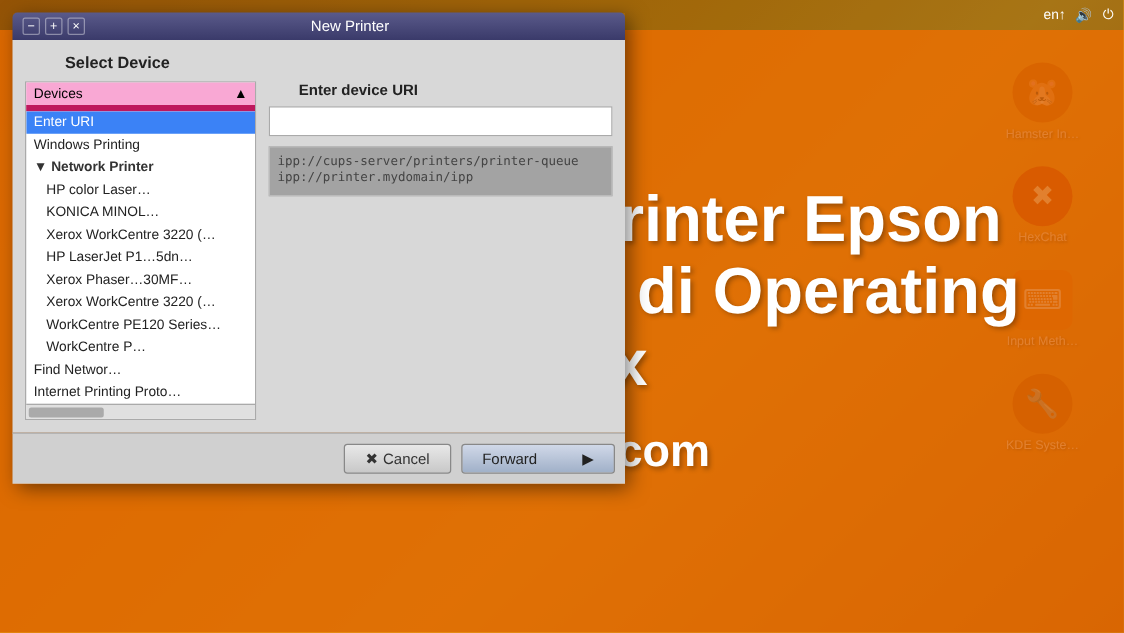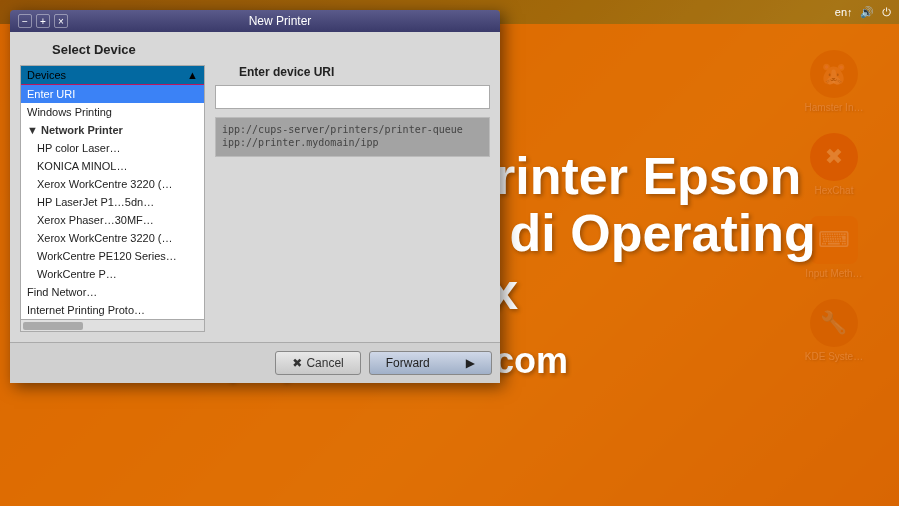--- a/index.html
+++ b/index.html
@@ -184,22 +184,22 @@
     }
 
     
     .device-panel {
       width: 185px;
       background: white;
       border: 1px solid #aaa;
     }
 
     .device-panel-header {
-      background: #0369a1;
-      border-bottom: 1px solid #be185d;
+      background: #f9a8d4;
+      border-bottom: 5px solid #be185d;
       padding: 3px 6px;
       font-size: 11px;
       display: flex;
       align-items: center;
       justify-content: space-between;
     }
 
     .device-list {
       list-style: none;
       max-height: 280px;

